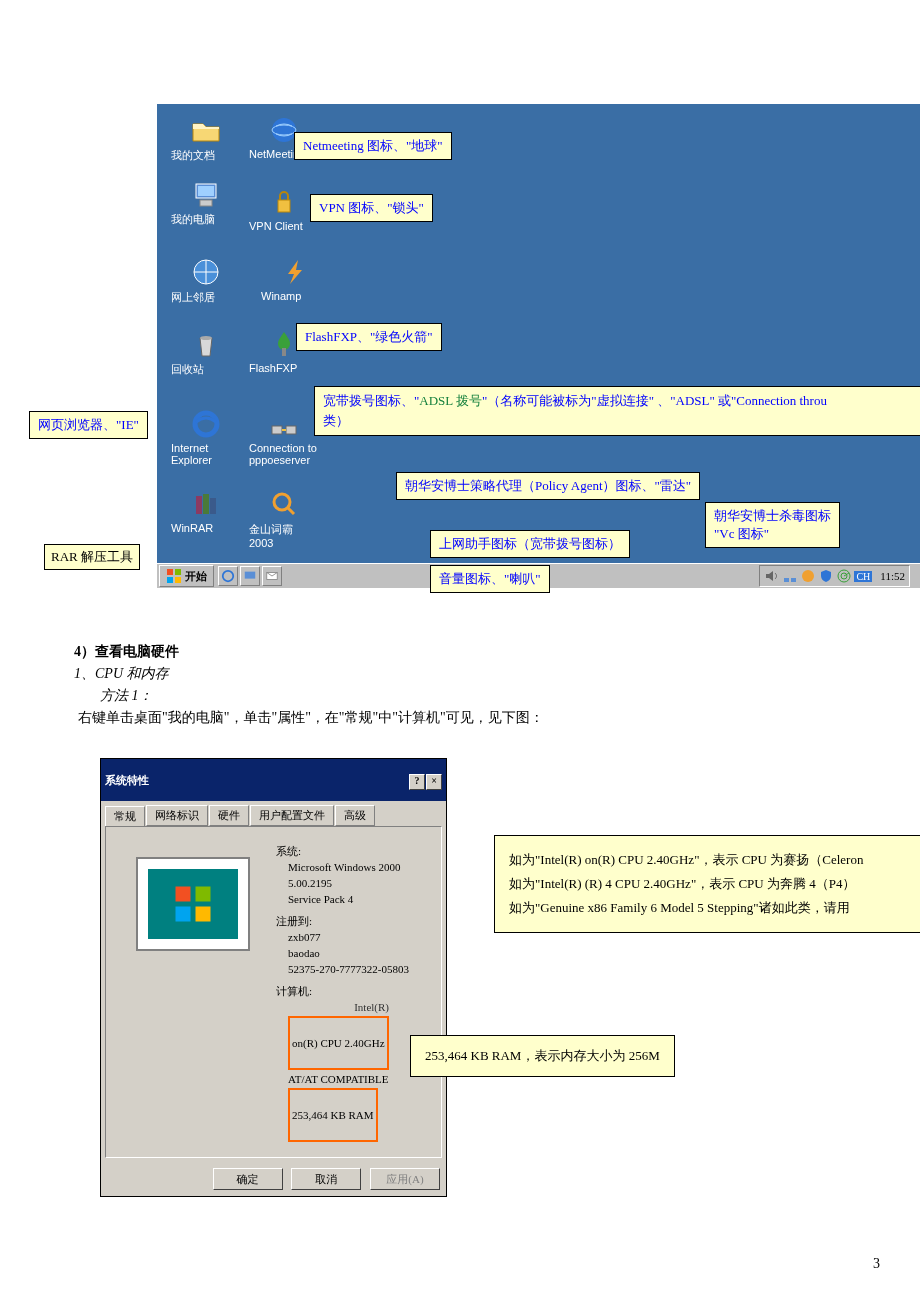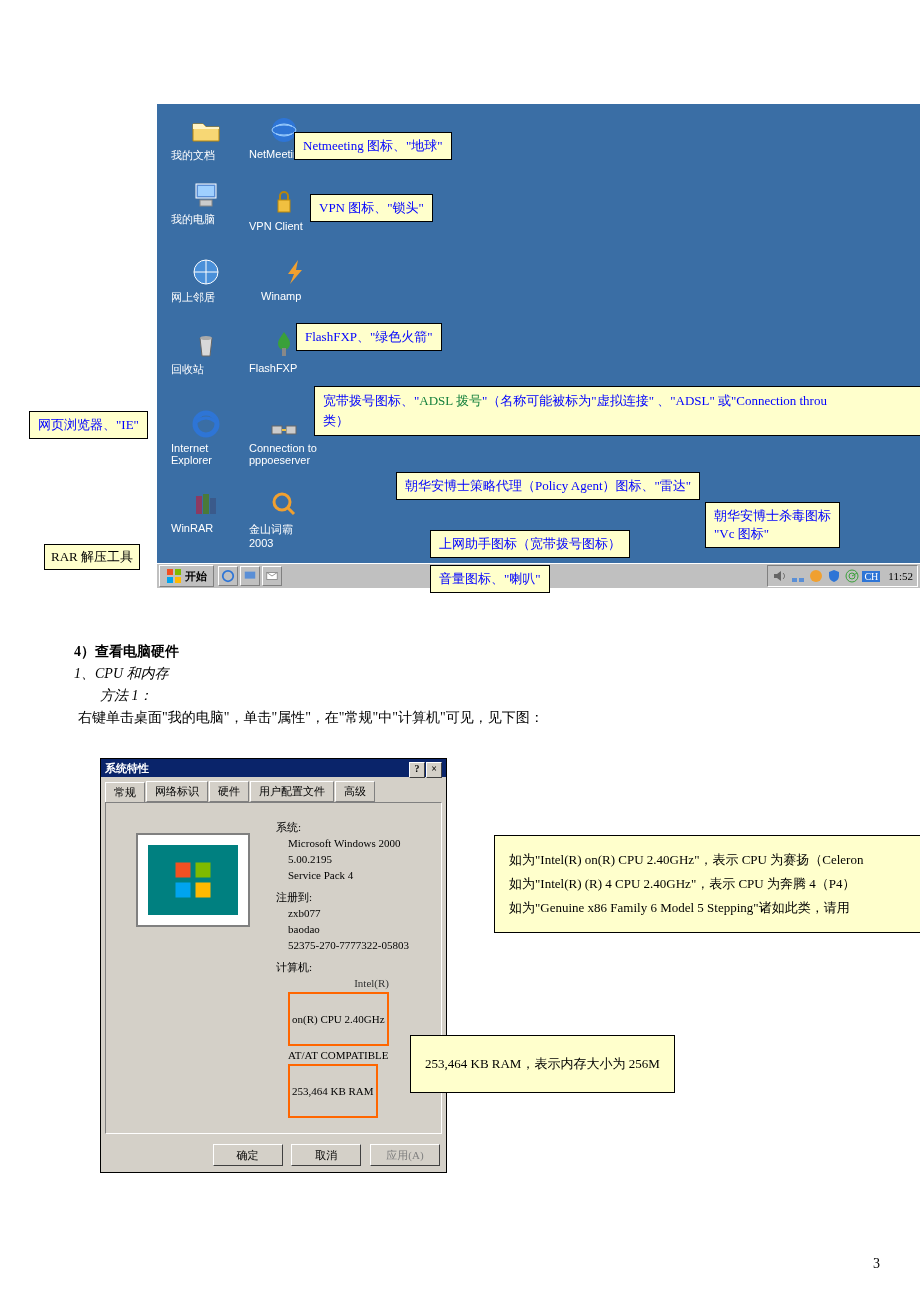--- a/index.html
+++ b/index.html
@@ -6,28 +6,28 @@
 .page{position:relative;width:920px;height:1302px}
 .desktop{position:absolute;left:157px;top:104px;width:763px;height:484px;background:#3A6EA5;overflow:hidden}
 .dic{position:absolute;width:70px;text-align:left;color:#fff;font-size:11px;font-family:Tahoma,Arial}
 .dic .ibox{width:32px;height:32px;margin:0 auto 2px;display:flex;align-items:center;justify-content:center}
 .dic svg{width:32px;height:32px}
 .callout{position:absolute;background:#FFFFCC;border:1px solid #000;font-size:13px;padding:4px 8px;font-family:"SimSun"}
 .callout .blue{color:#0000FF}
 .callout .red{color:#15803d}
 .taskbar{position:absolute;left:0;bottom:0;width:100%;height:24px;background:#C0C0C0;border-top:1px solid #fff;display:flex;align-items:center;font-size:11px;font-family:Tahoma}
 .startbtn{height:20px;padding:0 6px;margin-left:2px;background:#C0C0C0;border:1px solid;border-color:#fff #808080 #808080 #fff;display:flex;align-items:center;gap:3px;font-weight:bold}
-.tray{margin-left:auto;height:20px;padding:0 4px;border:1px solid;border-color:#808080 #fff #fff #808080;display:flex;align-items:center;gap:2px;margin-right:2px}
+.tray{margin-left:auto;height:20px;padding:0 4px;border:1px solid;border-color:#808080 #fff #fff #808080;display:flex;align-items:center;gap:2px;margin-right:10px}
 .trayico{width:16px;height:16px}
 .qlaunch{display:flex;gap:2px;margin-left:4px}
 .qlaunch .qi{width:18px;height:18px;border:1px solid;border-color:#fff #808080 #808080 #fff;display:flex;align-items:center;justify-content:center}
 .transparent-callout{position:absolute;background:#FFFFCC;border:1px solid #000;font-size:13px;padding:3px 6px;font-family:"SimSun"}
 .body-text{position:absolute;font-family:"SimSun";font-size:14px}
 .dlg{position:absolute;background:#D4D0C8;border:1px solid #000;font-family:Tahoma,"SimSun";font-size:11px}
-.dlg-title{background:#0A246A;color:#fff;height:18px;line-height:18px;padding:0 4px;font-weight:bold;display:flex;justify-content:space-between}
+.dlg-title{background:#0A246A;color:#fff;height:18px;line-height:18px;padding:12px 4px;font-weight:bold;display:flex;justify-content:space-between}
 .dlg-title .btns span{display:inline-block;width:14px;height:14px;background:#D4D0C8;border:1px solid;border-color:#fff #404040 #404040 #fff;text-align:center;line-height:12px;color:#000;font-size:10px;margin-left:1px}
 .tabs{display:flex;margin:4px 4px 0}
 .tab{padding:2px 8px;background:#D4D0C8;border:1px solid;border-color:#fff #808080 #808080 #fff;font-size:11px;margin-right:1px}
 .tab.active{border-bottom:1px solid #D4D0C8;position:relative;top:1px}
 .panel{margin:0 4px 4px;border:1px solid;border-color:#808080 #fff #fff #808080;padding:10px;height:310px;position:relative}
 .monitor{width:110px;height:90px;background:#fff;border:2px solid #808080;position:absolute;left:30px;top:30px;display:flex;align-items:center;justify-content:center}
 .monitor .screen{width:90px;height:70px;background:#008080;display:flex;align-items:center;justify-content:center}
 .info{position:absolute;left:170px;top:10px;font-size:11px;line-height:16px}
 .info .lbl{margin-top:6px}
 .hl-box{border:2px solid #FF6600;padding:17px 2px;margin:1px 0;display:inline-block}
@@ -295,18 +295,18 @@
       <button disabled="">应用(A)</button>
     </div>
   </div>
 
   <div class="big-callout" style="left:494px;top:835px;width:420px">
     <div><span>如为"Intel(R) </span><span class="red">on</span><span>(R) CPU 2.40GHz"，表示 CPU 为赛扬（Celeron</span></div>
     <div><span>如为"Intel(R)   (R) </span><span class="red">4</span><span> CPU 2.40GHz"，表示 CPU 为奔腾 4（P4）</span></div>
     <div>如为"Genuine x86 Family 6 Model 5 Stepping"诸如此类，请用</div>
   </div>
 
-  <div class="big-callout" style="left:410px;top:1035px;padding:16px 14px">
+  <div class="big-callout" style="left:410px;top:1035px;padding:8px 14px">
     <span>253,464 KB RAM，表示内存大小为 256M</span>
   </div>
 
   <div class="pagenum">3</div>
 </div>
 
 </body></html>

